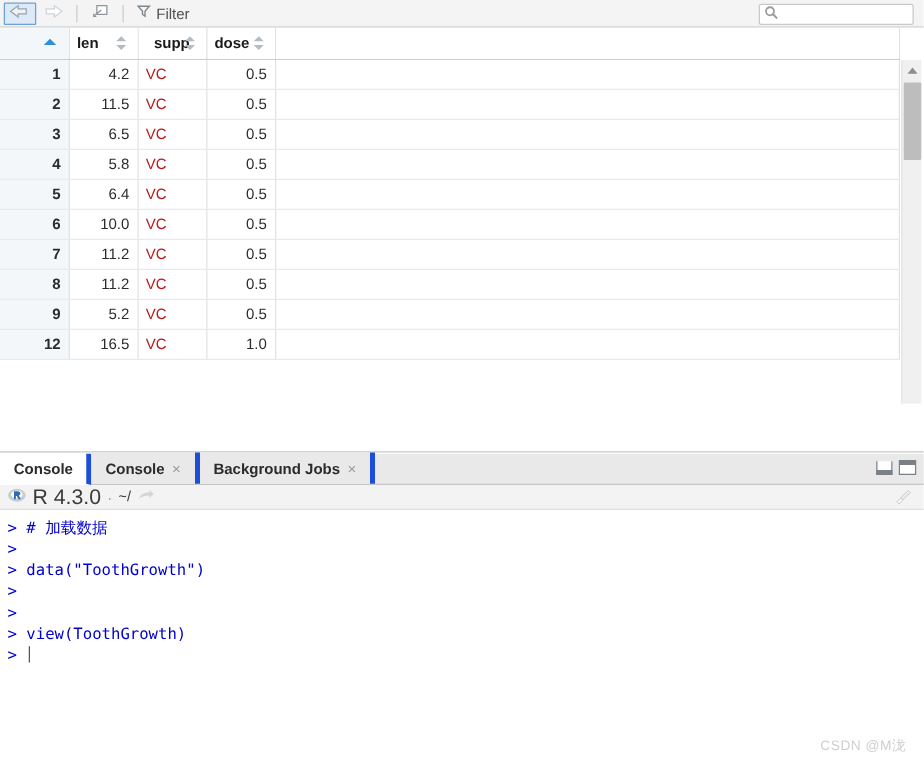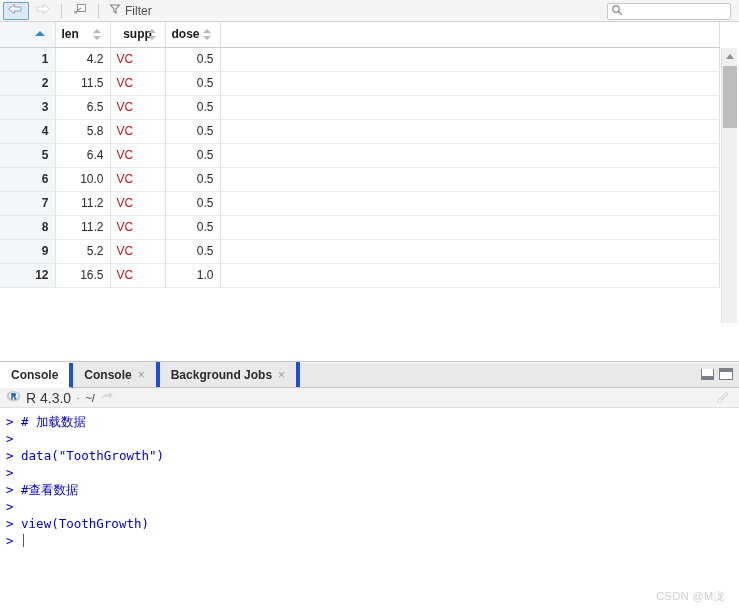--- a/index.html
+++ b/index.html
@@ -260,21 +260,21 @@
   #console-header {
     position: relative;
     height: 20px;
     background: #f3f3f3;
     border-bottom: 1px solid #e0e0e0;
     display: flex; align-items: center;
     padding-left: 6px;
     gap: 5px;
   }
   #r-version {
-    font-size: 14px;
+    font-size: 17px;
     color: #3a3a3a;
   }
   #r-wd { font-size: 11.5px; color: #3a3a3a; }
   #console-broom {
     position: absolute;
     right: 8px; top: 2px;
   }
 
   #console-output {
     padding: 5px 0 0 6px;
@@ -526,21 +526,20 @@
           <path d="M5.6 8.4 L7.4 10.2 L4.3 13.2 L2.5 11.4 Z" fill="#fafbfc" stroke="#c2c8cd" stroke-width="0.8"></path>
         </svg>
       </span>
     </div>
 
     <div id="console-output">
         <div class="cline"><span class="prompt">&gt; </span><span class="ctext"># 加载数据</span></div>
         <div class="cline"><span class="prompt">&gt; </span><span class="ctext"></span></div>
         <div class="cline"><span class="prompt">&gt; </span><span class="ctext">data("ToothGrowth")</span></div>
         <div class="cline"><span class="prompt">&gt; </span><span class="ctext"></span></div>
-        <div class="cline"><span class="prompt">&gt; </span><span class="ctext">#查看数据</span></div>
         <div class="cline"><span class="prompt">&gt; </span><span class="ctext"></span></div>
         <div class="cline"><span class="prompt">&gt; </span><span class="ctext">view(ToothGrowth)</span></div>
         <div class="cline"><span class="prompt">&gt; </span><span class="ctext"></span><span class="ccursor"></span></div>
       </div>
 
     <div id="watermark">CSDN @M泷</div>
   </div>
 </div>
 
 </body></html>

